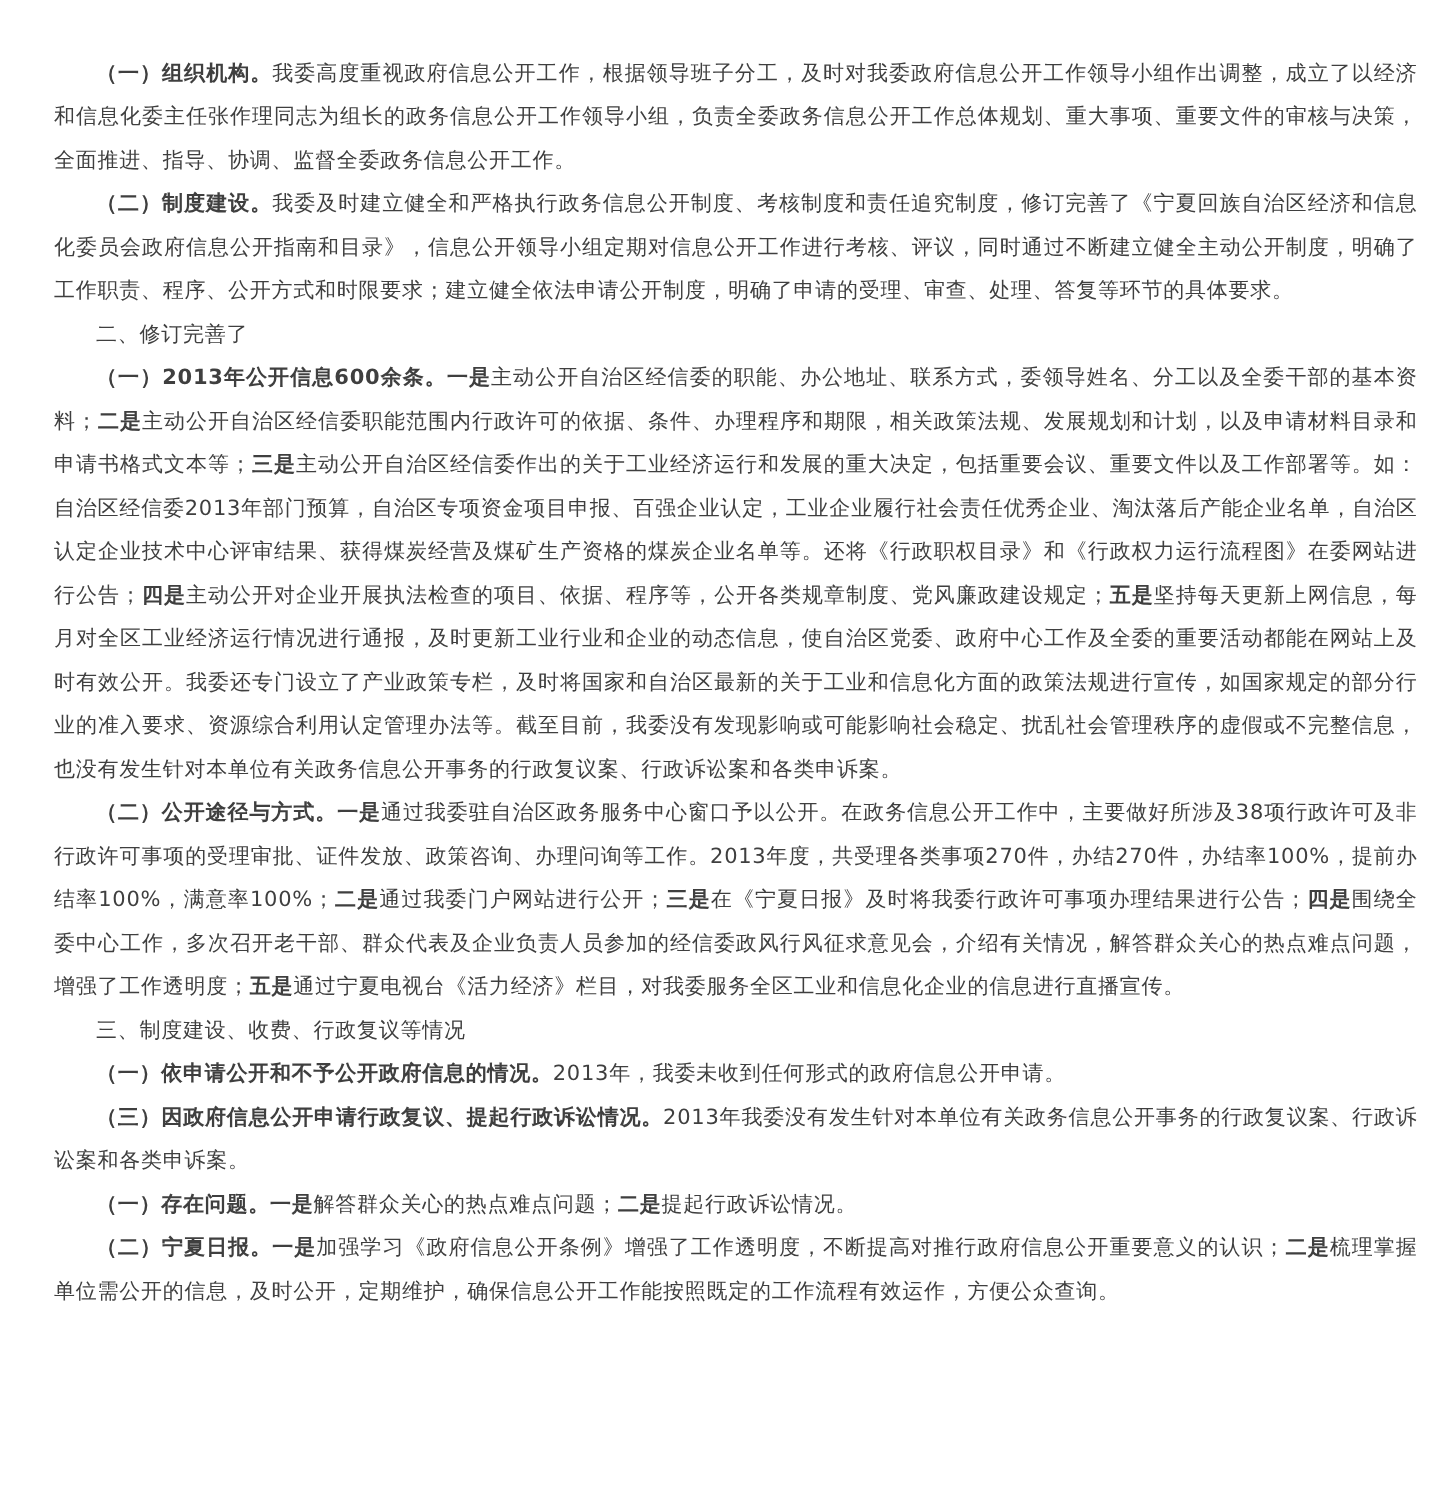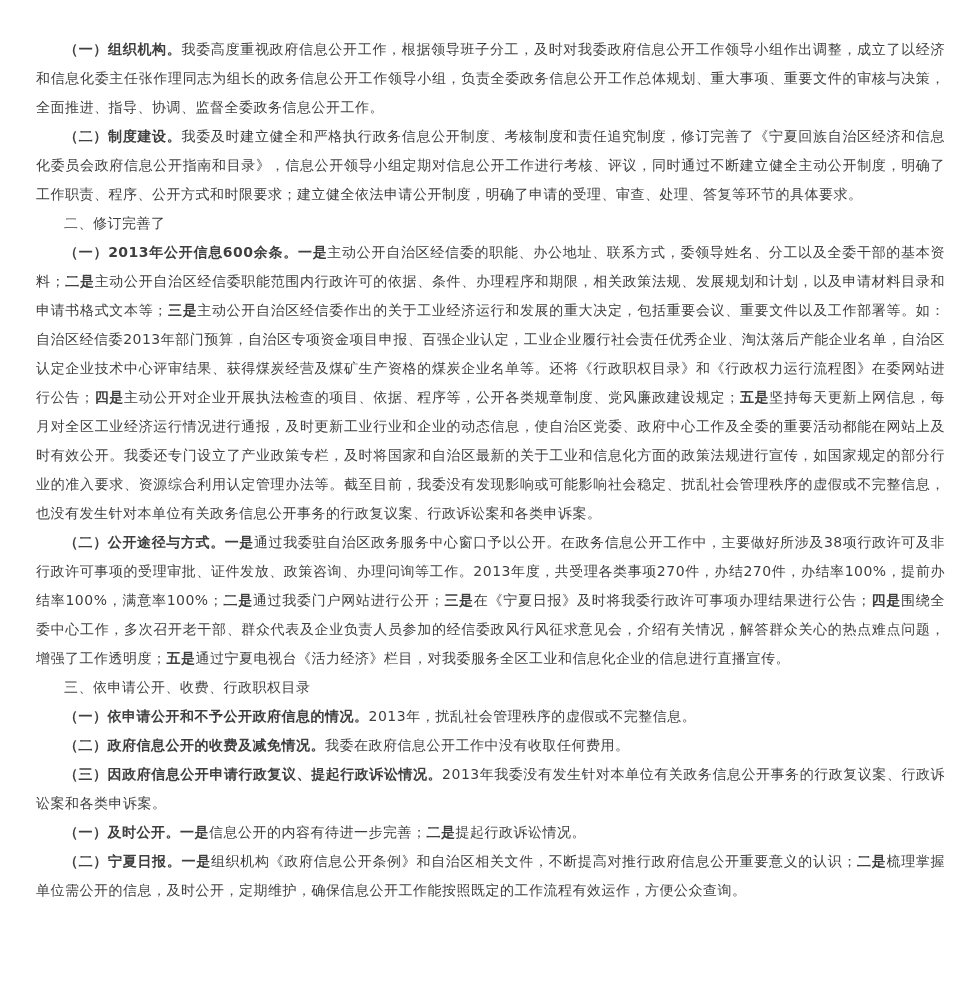--- a/index.html
+++ b/index.html
@@ -37,19 +37,18 @@
 </style>
 </head>
 <body>
 
 <div class="doc">
     <p class="para"><span class="seg b">（一）组织机构。</span><span class="seg">我委高度重视政府信息公开工作，根据领导班子分工，及时对我委政府信息公开工作领导小组作出调整，成立了以经济和信息化委主任张作理同志为组长的政务信息公开工作领导小组，负责全委政务信息公开工作总体规划、重大事项、重要文件的审核与决策，全面推进、指导、协调、监督全委政务信息公开工作。</span></p>
     <p class="para"><span class="seg b">（二）制度建设。</span><span class="seg">我委及时建立健全和严格执行政务信息公开制度、考核制度和责任追究制度，修订完善了《宁夏回族自治区经济和信息化委员会政府信息公开指南和目录》，信息公开领导小组定期对信息公开工作进行考核、评议，同时通过不断建立健全主动公开制度，明确了工作职责、程序、公开方式和时限要求；建立健全依法申请公开制度，明确了申请的受理、审查、处理、答复等环节的具体要求。</span></p>
     <p class="para"><span class="seg">二、修订完善了</span></p>
     <p class="para"><span class="seg b">（一）2013年公开信息600余条。</span><span class="seg b">一是</span><span class="seg">主动公开自治区经信委的职能、办公地址、联系方式，委领导姓名、分工以及全委干部的基本资料；</span><span class="seg b">二是</span><span class="seg">主动公开自治区经信委职能范围内行政许可的依据、条件、办理程序和期限，相关政策法规、发展规划和计划，以及申请材料目录和申请书格式文本等；</span><span class="seg b">三是</span><span class="seg">主动公开自治区经信委作出的关于工业经济运行和发展的重大决定，包括重要会议、重要文件以及工作部署等。如：自治区经信委2013年部门预算，自治区专项资金项目申报、百强企业认定，工业企业履行社会责任优秀企业、淘汰落后产能企业名单，自治区认定企业技术中心评审结果、获得煤炭经营及煤矿生产资格的煤炭企业名单等。还将《行政职权目录》和《行政权力运行流程图》在委网站进行公告；</span><span class="seg b">四是</span><span class="seg">主动公开对企业开展执法检查的项目、依据、程序等，公开各类规章制度、党风廉政建设规定；</span><span class="seg b">五是</span><span class="seg">坚持每天更新上网信息，每月对全区工业经济运行情况进行通报，及时更新工业行业和企业的动态信息，使自治区党委、政府中心工作及全委的重要活动都能在网站上及时有效公开。我委还专门设立了产业政策专栏，及时将国家和自治区最新的关于工业和信息化方面的政策法规进行宣传，如国家规定的部分行业的准入要求、资源综合利用认定管理办法等。截至目前，我委没有发现影响或可能影响社会稳定、扰乱社会管理秩序的虚假或不完整信息，也没有发生针对本单位有关政务信息公开事务的行政复议案、行政诉讼案和各类申诉案。</span></p>
     <p class="para"><span class="seg b">（二）公开途径与方式。</span><span class="seg b">一是</span><span class="seg">通过我委驻自治区政务服务中心窗口予以公开。在政务信息公开工作中，主要做好所涉及38项行政许可及非行政许可事项的受理审批、证件发放、政策咨询、办理问询等工作。2013年度，共受理各类事项270件，办结270件，办结率100%，提前办结率100%，满意率100%；</span><span class="seg b">二是</span><span class="seg">通过我委门户网站进行公开；</span><span class="seg b">三是</span><span class="seg">在《宁夏日报》及时将我委行政许可事项办理结果进行公告；</span><span class="seg b">四是</span><span class="seg">围绕全委中心工作，多次召开老干部、群众代表及企业负责人员参加的经信委政风行风征求意见会，介绍有关情况，解答群众关心的热点难点问题，增强了工作透明度；</span><span class="seg b">五是</span><span class="seg">通过宁夏电视台《活力经济》栏目，对我委服务全区工业和信息化企业的信息进行直播宣传。</span></p>
-    <p class="para"><span class="seg">三、依申请公开、收费、行政职权目录</span></p>
-    <p class="para"><span class="seg b">（一）依申请公开和不予公开政府信息的情况。</span><span class="seg">2013年，扰乱社会管理秩序的虚假或不完整信息。</span></p>
-    <p class="para"><span class="seg b">（二）政府信息公开的收费及减免情况。</span><span class="seg">我委在政府信息公开工作中没有收取任何费用。</span></p>
+    <p class="para"><span class="seg">三、制度建设、收费、行政复议等情况</span></p>
+    <p class="para"><span class="seg b">（一）依申请公开和不予公开政府信息的情况。</span><span class="seg">2013年，我委未收到任何形式的政府信息公开申请。</span></p>
     <p class="para"><span class="seg b">（三）因政府信息公开申请行政复议、提起行政诉讼情况。</span><span class="seg">2013年我委没有发生针对本单位有关政务信息公开事务的行政复议案、行政诉讼案和各类申诉案。</span></p>
-    <p class="para"><span class="seg b">（一）及时公开。</span><span class="seg b">一是</span><span class="seg">信息公开的内容有待进一步完善；</span><span class="seg b">二是</span><span class="seg">提起行政诉讼情况。</span></p>
-    <p class="para"><span class="seg b">（二）宁夏日报。</span><span class="seg b">一是</span><span class="seg">组织机构《政府信息公开条例》和自治区相关文件，不断提高对推行政府信息公开重要意义的认识；</span><span class="seg b">二是</span><span class="seg">梳理掌握单位需公开的信息，及时公开，定期维护，确保信息公开工作能按照既定的工作流程有效运作，方便公众查询。</span></p>
+    <p class="para"><span class="seg b">（一）存在问题。</span><span class="seg b">一是</span><span class="seg">解答群众关心的热点难点问题；</span><span class="seg b">二是</span><span class="seg">提起行政诉讼情况。</span></p>
+    <p class="para"><span class="seg b">（二）宁夏日报。</span><span class="seg b">一是</span><span class="seg">加强学习《政府信息公开条例》增强了工作透明度，不断提高对推行政府信息公开重要意义的认识；</span><span class="seg b">二是</span><span class="seg">梳理掌握单位需公开的信息，及时公开，定期维护，确保信息公开工作能按照既定的工作流程有效运作，方便公众查询。</span></p>
   </div>
 
 </body></html>

